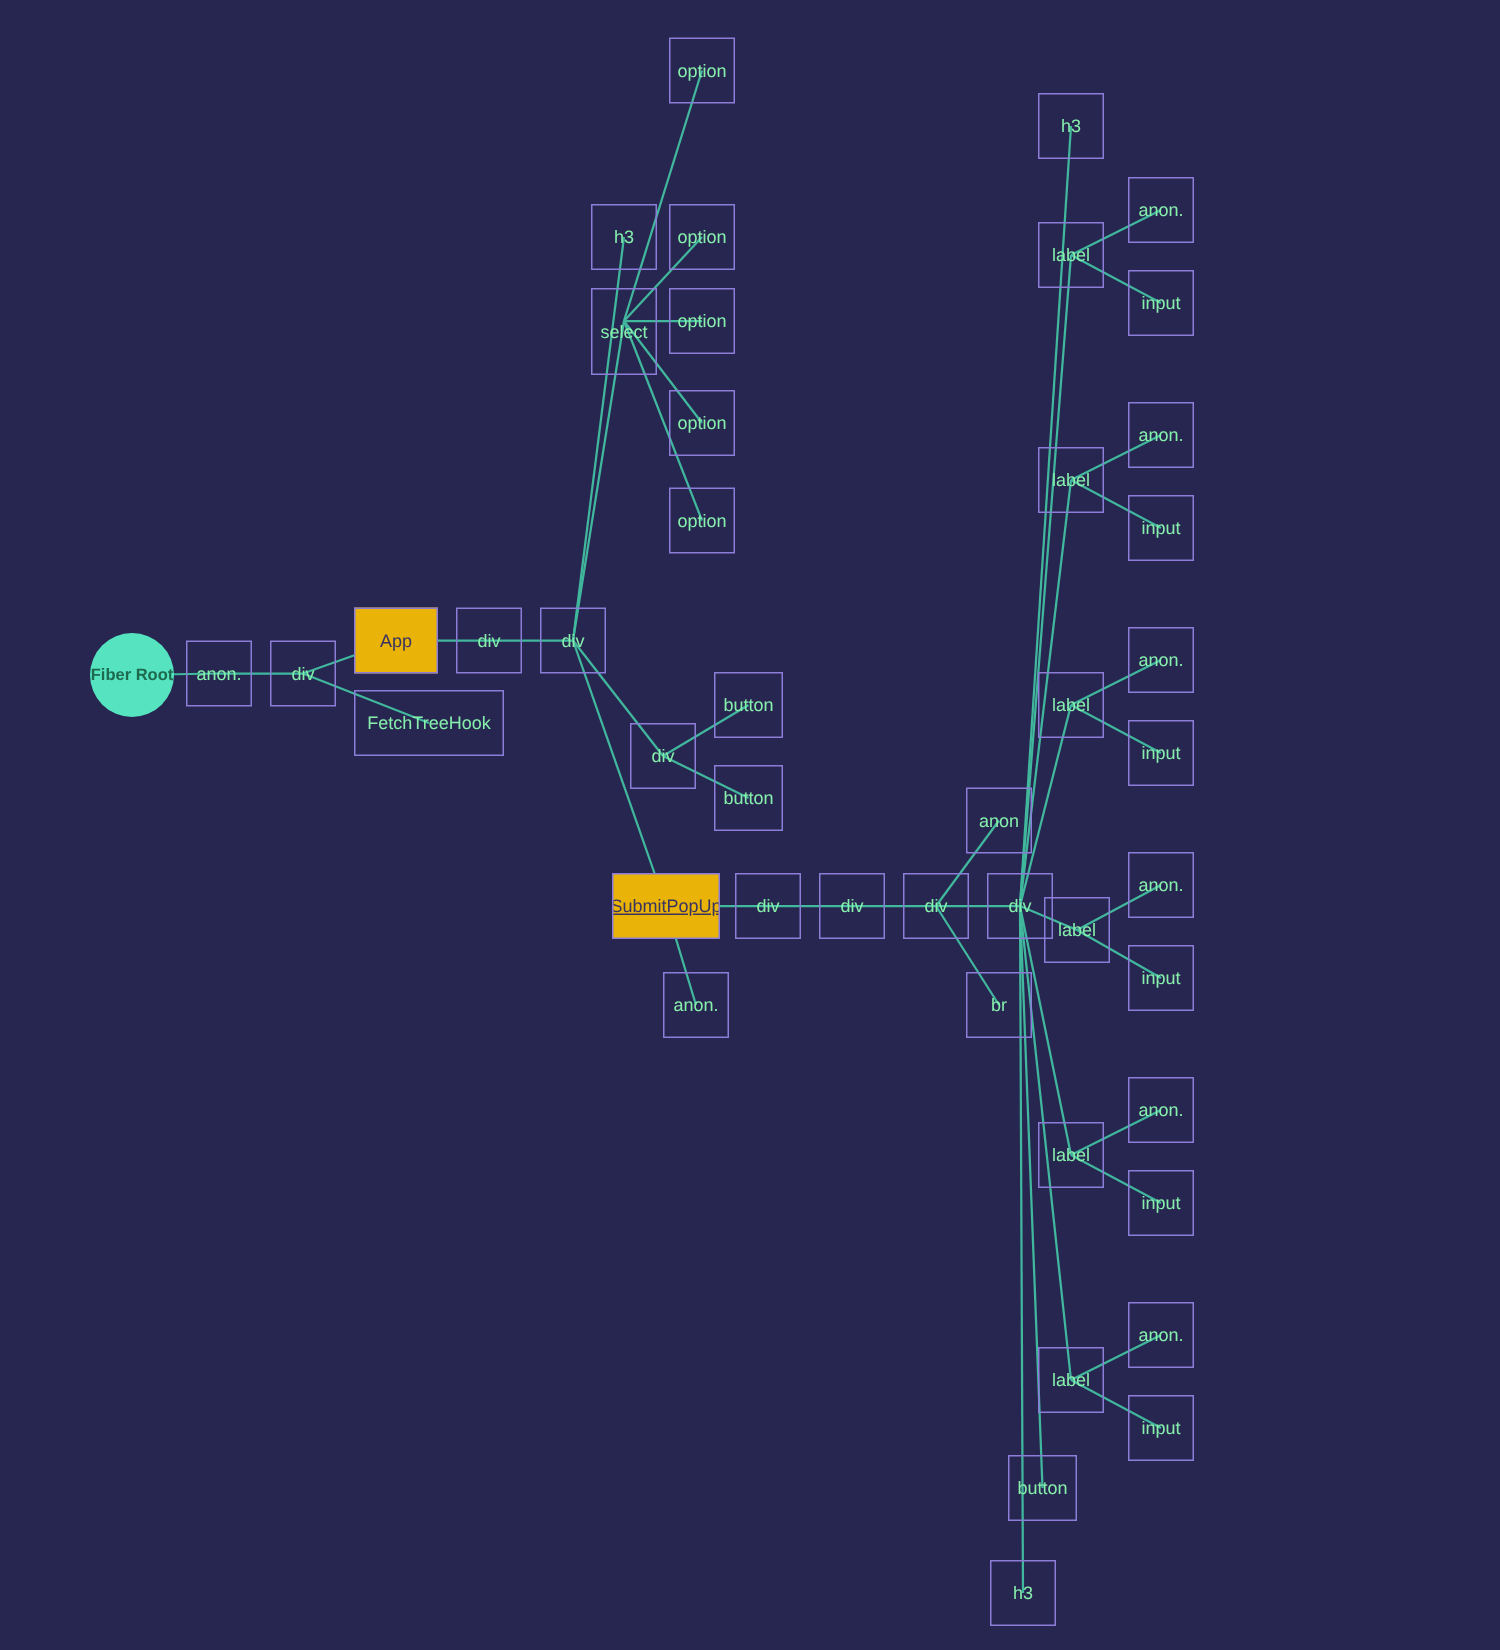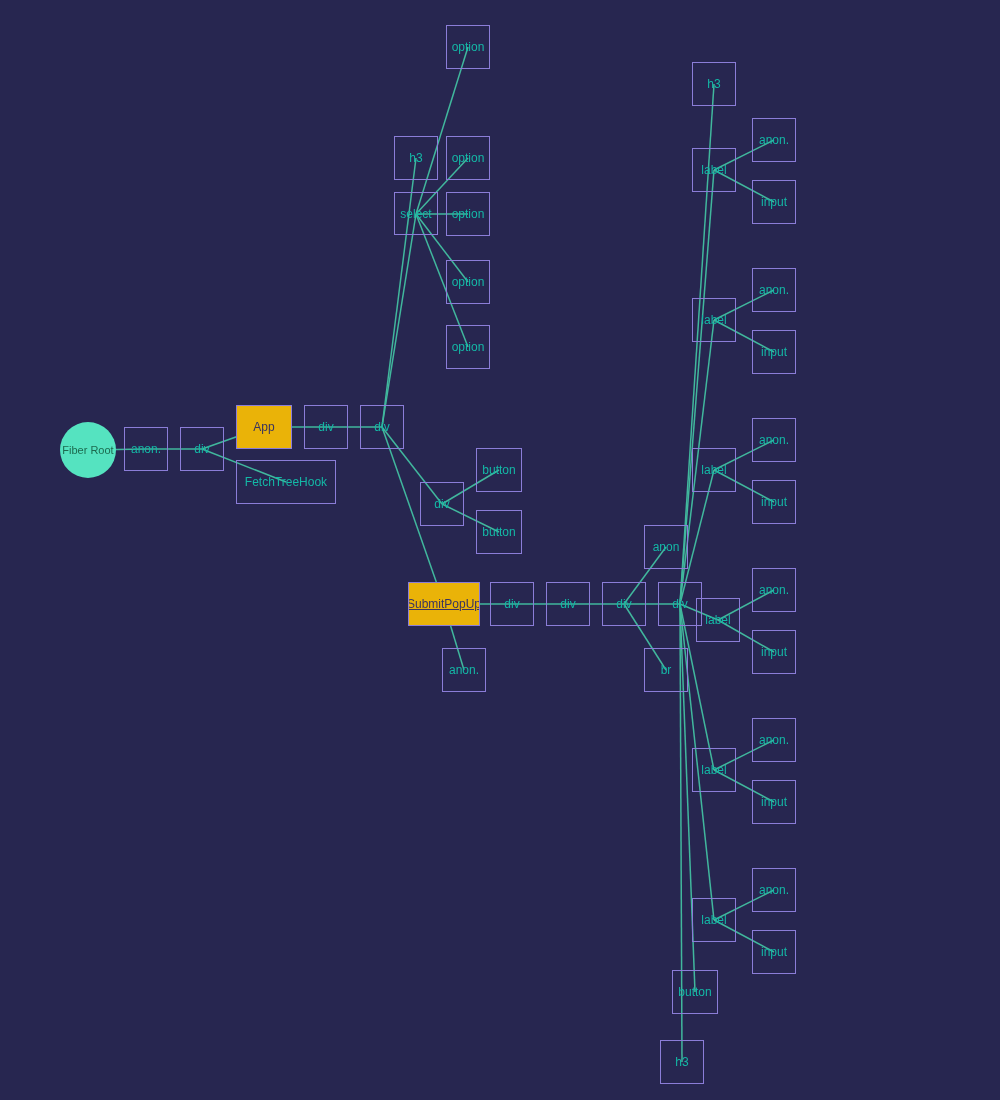--- a/index.html
+++ b/index.html
@@ -30,34 +30,35 @@
     align-items: center;
     justify-content: center;
     font-size: 12px;
     line-height: 1;
     text-align: center;
     overflow: hidden;
     white-space: nowrap;
   }
   .node.box {
     border: 1.5px solid #8b7dd8;
-    color: #14b8a6;
+    color: #86efac;
     background: transparent;
   }
   .node.highlight {
     background: #eab308;
     color: #3a3460;
     border: 1.5px solid #8b7dd8;
   }
   .node.circle {
     border-radius: 50%;
     background: #55e3c0;
     color: #1d6a4f;
     border: none;
     font-size: 11px;
+    font-weight: bold;
   }
 </style>
 </head>
 <body>
 
 <div class="canvas">
   <svg class="edges">
       <line x1="88" y1="450" x2="146" y2="449" stroke="#41b79d" stroke-width="1.5"></line>
       <line x1="146" y1="449" x2="202" y2="449" stroke="#41b79d" stroke-width="1.5"></line>
       <line x1="202" y1="449" x2="264" y2="427" stroke="#41b79d" stroke-width="1.5"></line>
@@ -105,21 +106,21 @@
       <line x1="680" y1="604" x2="682" y2="1062" stroke="#41b79d" stroke-width="1.5"></line>
     </svg>
 <div class="node circle" style="left: 60px; top: 422px; width: 56px; height: 56px;">Fiber Root</div>
     <div class="node box" style="left: 124px; top: 427px; width: 44px; height: 44px;">anon.</div>
     <div class="node box" style="left: 180px; top: 427px; width: 44px; height: 44px;">div</div>
     <div class="node highlight" style="left: 236px; top: 405px; width: 56px; height: 44px;">App</div>
     <div class="node box" style="left: 236px; top: 460px; width: 100px; height: 44px;">FetchTreeHook</div>
     <div class="node box" style="left: 304px; top: 405px; width: 44px; height: 44px;">div</div>
     <div class="node box" style="left: 360px; top: 405px; width: 44px; height: 44px;">div</div>
     <div class="node box" style="left: 394px; top: 136px; width: 44px; height: 44px;">h3</div>
-    <div class="node box" style="left: 394px; top: 192px; width: 44px; height: 43px;">select</div>
+    <div class="node box" style="left: 394px; top: 192px; width: 44px; height: 58px;">select</div>
     <div class="node box" style="left: 446px; top: 25px; width: 44px; height: 44px;">option</div>
     <div class="node box" style="left: 446px; top: 136px; width: 44px; height: 44px;">option</div>
     <div class="node box" style="left: 446px; top: 192px; width: 44px; height: 44px;">option</div>
     <div class="node box" style="left: 446px; top: 260px; width: 44px; height: 44px;">option</div>
     <div class="node box" style="left: 446px; top: 325px; width: 44px; height: 44px;">option</div>
     <div class="node box" style="left: 420px; top: 482px; width: 44px; height: 44px;">div</div>
     <div class="node box" style="left: 476px; top: 448px; width: 46px; height: 44px;">button</div>
     <div class="node box" style="left: 476px; top: 510px; width: 46px; height: 44px;">button</div>
     <div class="node highlight" style="left: 408px; top: 582px; width: 72px; height: 44px; text-decoration: underline;">SubmitPopUp</div>
     <div class="node box" style="left: 442px; top: 648px; width: 44px; height: 44px;">anon.</div>

